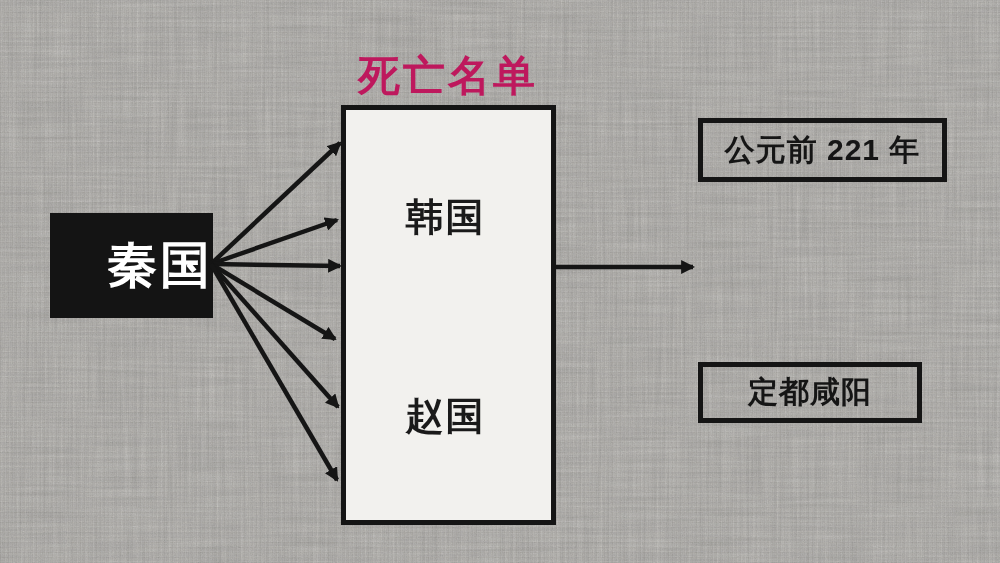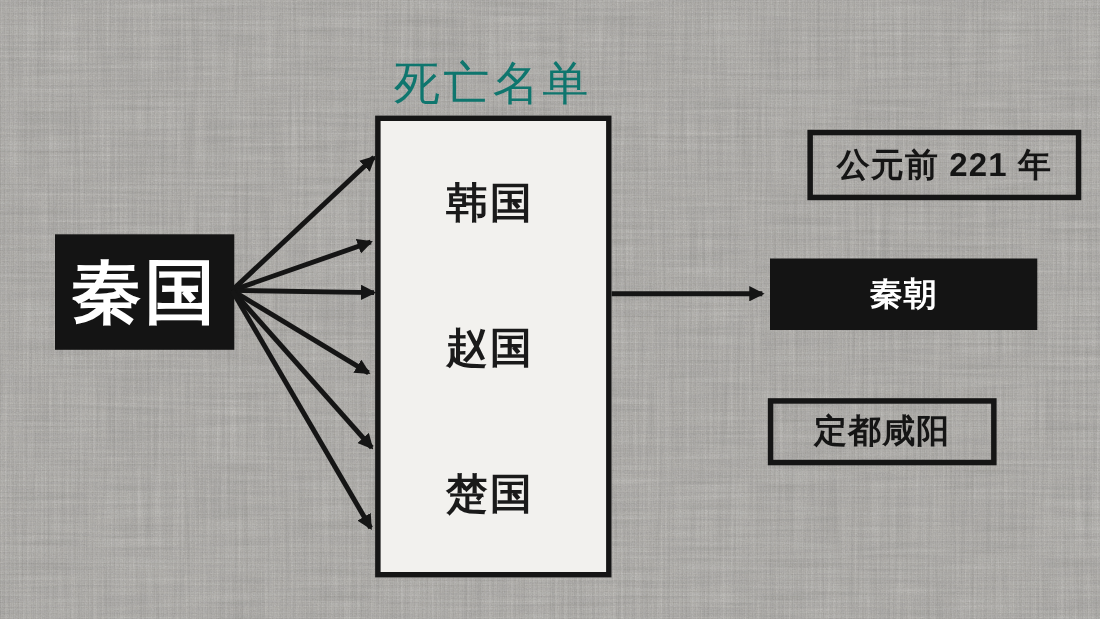--- a/index.html
+++ b/index.html
@@ -19,45 +19,45 @@
       repeating-linear-gradient(0deg, rgba(110,105,95,0.05) 0 1px, rgba(255,255,255,0.04) 1px 2px, transparent 2px 5px);
   }
   svg.texture, svg.arrows{position:absolute;inset:0;pointer-events:none;}
   svg.arrows{z-index:3;}
 
   .node{position:absolute;box-sizing:border-box;display:flex;align-items:center;justify-content:center;z-index:2;}
 
   .qin-box{
     left:50px;top:213px;width:163px;height:105px;
     background:#141414;color:#ffffff;
-    font-size:64px;font-weight:600;letter-spacing:3px;
+    font-size:50px;font-weight:600;letter-spacing:3px;justify-content:flex-end;
   }
   .death-title{
     position:absolute;left:334px;top:48px;width:228px;
-    text-align:center;font-size:42px;font-weight:400;
-    color:#0f766e;letter-spacing:3px;z-index:2;
+    text-align:center;font-size:42px;font-weight:700;
+    color:#be185d;letter-spacing:3px;z-index:2;
   }
   .list-box{
     left:341px;top:105px;width:215px;height:420px;
     border:5px solid #151515;background:#f2f1ee;
     display:flex;flex-direction:column;justify-content:space-around;
     padding:8px 6px 4px 0;
   }
   .list-item{
     text-align:center;font-size:38px;font-weight:600;
     color:#1a1a1a;letter-spacing:2px;
   }
   .outcome{
     font-size:30px;font-weight:600;letter-spacing:1px;color:#151515;
   }
   .outline-box{border:5px solid #151515;background:transparent;}
   .solid-box{background:#141414;color:#ffffff;}
-  .year-box{left:698px;top:118px;width:249px;height:64px;margin-left:36px;}
+  .year-box{left:698px;top:118px;width:249px;height:64px;}
   .dynasty-box{left:700px;top:235px;width:243px;height:65px;}
-  .capital-box{left:698px;top:362px;width:208px;height:61px;}
+  .capital-box{left:698px;top:362px;width:224px;height:61px;}
 </style>
 </head>
 <body>
 
 <div class="canvas">
 
   <svg class="texture" width="1000" height="563" aria-hidden="true">
     <filter id="grain">
       <feTurbulence type="fractalNoise" baseFrequency="0.8" numOctaves="2" seed="3" stitchTiles="stitch"></feTurbulence>
       <feColorMatrix type="matrix" values="0 0 0 0 0  0 0 0 0 0  0 0 0 0 0  0.45 0.45 0.45 0 0"></feColorMatrix>
@@ -96,26 +96,22 @@
 
   <div class="node qin-box">
     <span>秦国</span>
   </div>
 
   <div class="death-title">死亡名单</div>
 
   <div class="node list-box">
     <div class="list-item">韩国</div>
     <div class="list-item">赵国</div>
-    <div class="list-item">楚国</div>
   </div>
 
   <div class="node outcome outline-box year-box">
     <span>公元前 221 年</span>
-  </div>
-  <div class="node outcome solid-box dynasty-box">
-    <span>秦朝</span>
   </div>
   <div class="node outcome outline-box capital-box">
     <span>定都咸阳</span>
   </div>
 
 </div>
 
 </body></html>

